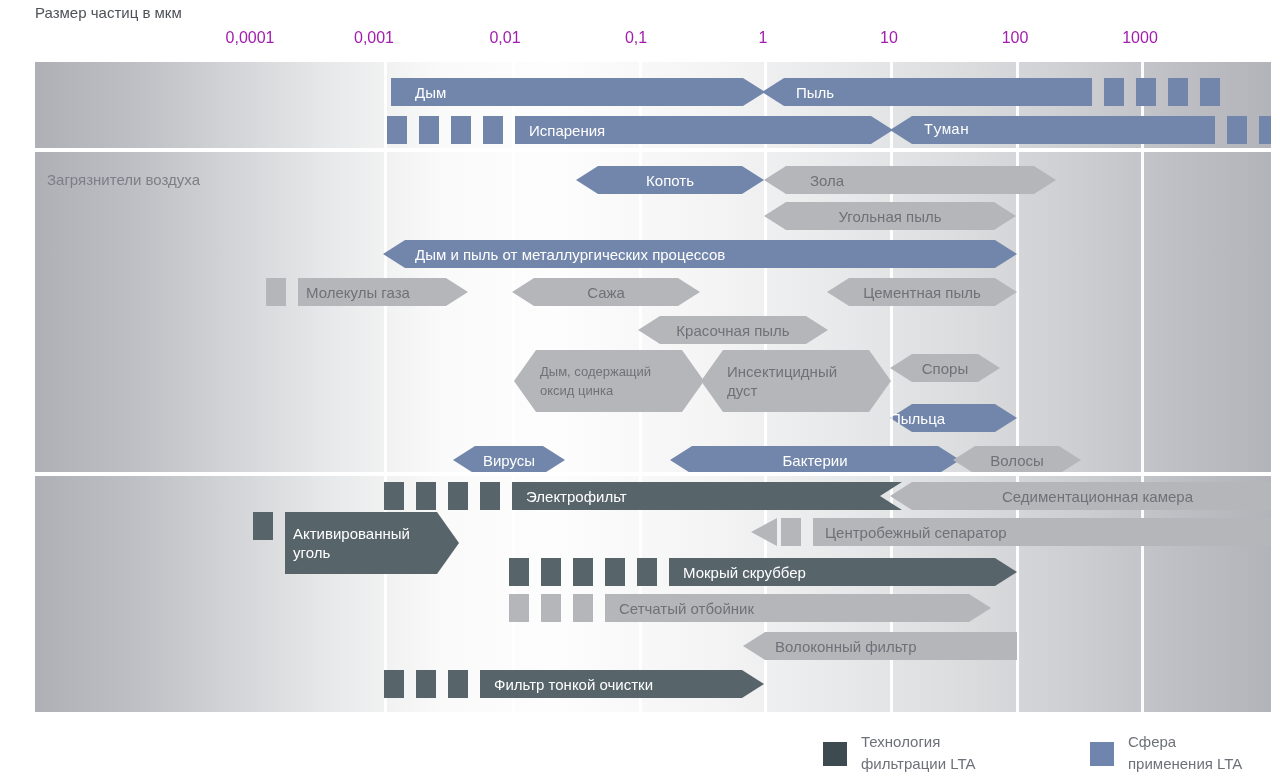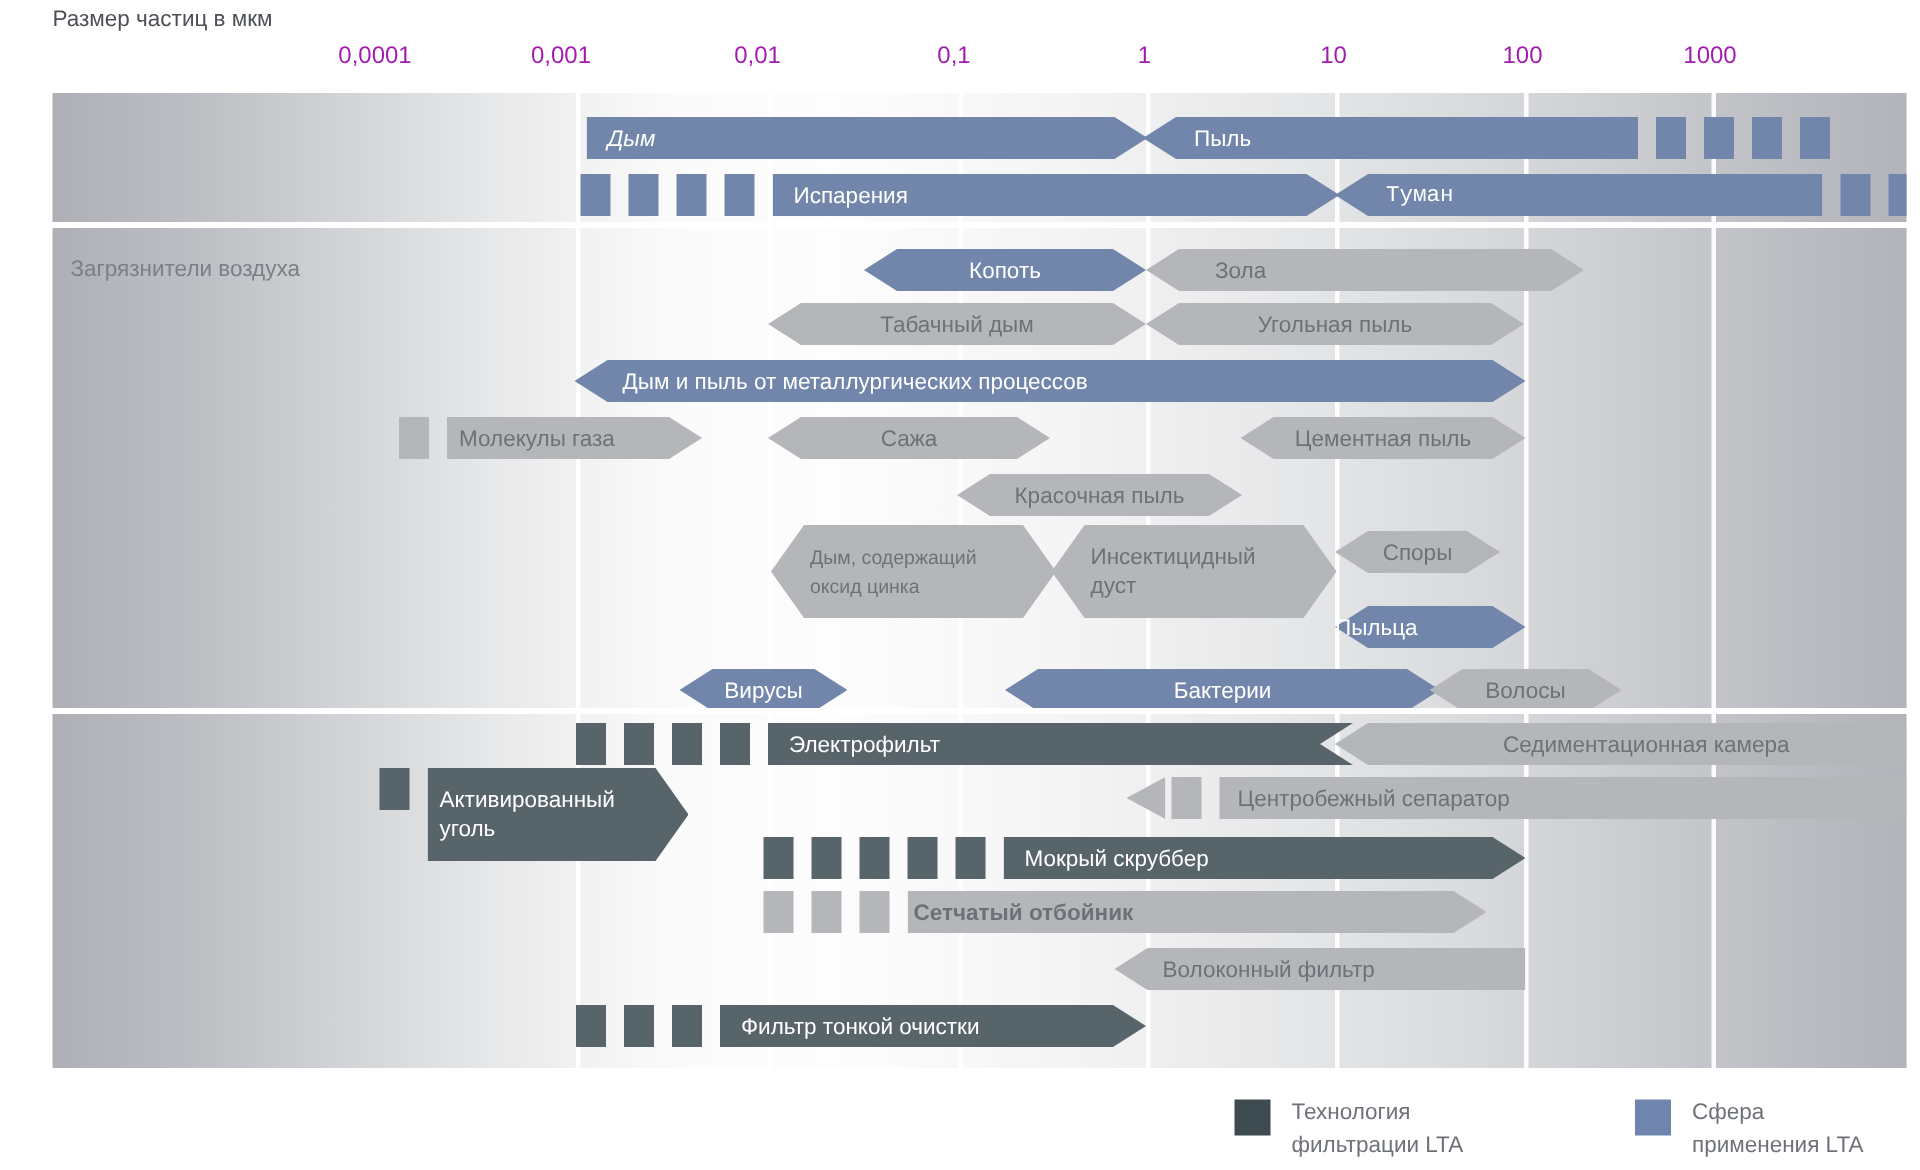--- a/index.html
+++ b/index.html
@@ -36,21 +36,21 @@
   .bar.blue  .shape{background:#7286ab;}
   .bar.dark  .shape{background:#57646a;}
   .bar.gray  .shape{background:#b5b6ba;}
 
   .sq{position:absolute;}
   .sq.blue{background:#7286ab;}
   .sq.dark{background:#57646a;}
   .sq.gray{background:#b5b6ba;}
 
   
-  .legend-item{position:absolute;display:flex;align-items:flex-start;gap:14px;}
+  .legend-item{position:absolute;display:flex;align-items:center;gap:14px;}
   .legend-swatch{width:24px;height:24px;flex:none;margin-top:2px;}
   .legend-text{font-size:15px;line-height:22px;color:#6e7278;white-space:pre-line;}
 </style>
 </head>
 <body>
 
 <div id="chart-root">
 
   <div class="axis-title">Размер частиц
 в мкм</div>
@@ -69,21 +69,21 @@
   <div class="panel" id="panel-top">
       <div class="vline" style="left: 349px;"></div>
       <div class="vline" style="left: 477px;"></div>
       <div class="vline" style="left: 604px;"></div>
       <div class="vline" style="left: 729px;"></div>
       <div class="vline" style="left: 855px;"></div>
       <div class="vline" style="left: 981px;"></div>
       <div class="vline" style="left: 1106px;"></div>
       <div class="bar blue" style="left: 356px; top: 16px; width: 374px; height: 28px;">
         <div class="shape" style="clip-path: polygon(0px 0px, calc(100% - 22px) 0px, 100% 50%, calc(100% - 22px) 100%, 0px 100%);"></div>
-        <div class="lbl" style="margin-left: 14px; font-style: italic;">Дым</div>
+        <div class="lbl" style="margin-left: 24px;">Дым</div>
       </div>
       <div class="bar blue" style="left: 727px; top: 16px; width: 330px; height: 28px;">
         <div class="shape" style="clip-path: polygon(22px 0px, 100% 0px, 100% 100%, 22px 100%, 0px 50%);"></div>
         <div class="lbl" style="margin-left: 34px;">Пыль</div>
       </div>
       <div class="sq blue" style="left: 1069px; top: 16px; width: 20px; height: 28px;"></div>
       <div class="sq blue" style="left: 1101px; top: 16px; width: 20px; height: 28px;"></div>
       <div class="sq blue" style="left: 1133px; top: 16px; width: 20px; height: 28px;"></div>
       <div class="sq blue" style="left: 1165px; top: 16px; width: 20px; height: 28px;"></div>
       <div class="bar blue" style="left: 480px; top: 54px; width: 378px; height: 28px;">
@@ -110,24 +110,20 @@
       <div class="vline" style="left: 855px;"></div>
       <div class="vline" style="left: 981px;"></div>
       <div class="vline" style="left: 1106px;"></div>
       <div class="bar blue" style="left: 541px; top: 14px; width: 188px; height: 28px;">
         <div class="shape" style="clip-path: polygon(22px 0px, calc(100% - 22px) 0px, 100% 50%, calc(100% - 22px) 100%, 22px 100%, 0px 50%);"></div>
         <div class="lbl" style="width: 100%; text-align: center;">Копоть</div>
       </div>
       <div class="bar gray" style="left: 729px; top: 14px; width: 292px; height: 28px;">
         <div class="shape" style="clip-path: polygon(22px 0px, calc(100% - 22px) 0px, 100% 50%, calc(100% - 22px) 100%, 22px 100%, 0px 50%);"></div>
         <div class="lbl" style="margin-left: 46px;">Зола</div>
-      </div>
-      <div class="bar gray" style="left: 477px; top: 50px; width: 252px; height: 28px;">
-        <div class="shape" style="clip-path: polygon(22px 0px, calc(100% - 22px) 0px, 100% 50%, calc(100% - 22px) 100%, 22px 100%, 0px 50%);"></div>
-        <div class="lbl" style="width: 100%; text-align: center;">Табачный дым</div>
       </div>
       <div class="bar gray" style="left: 729px; top: 50px; width: 252px; height: 28px;">
         <div class="shape" style="clip-path: polygon(22px 0px, calc(100% - 22px) 0px, 100% 50%, calc(100% - 22px) 100%, 22px 100%, 0px 50%);"></div>
         <div class="lbl" style="width: 100%; text-align: center;">Угольная пыль</div>
       </div>
       <div class="bar blue" style="left: 348px; top: 88px; width: 634px; height: 28px;">
         <div class="shape" style="clip-path: polygon(22px 0px, calc(100% - 22px) 0px, 100% 50%, calc(100% - 22px) 100%, 22px 100%, 0px 50%);"></div>
         <div class="lbl" style="margin-left: 32px;">Дым и пыль от металлургических процессов</div>
       </div>
       <div class="bar gray" style="left: 263px; top: 126px; width: 170px; height: 28px;">
@@ -214,21 +210,21 @@
         <div class="shape" style="clip-path: polygon(0px 0px, calc(100% - 22px) 0px, 100% 50%, calc(100% - 22px) 100%, 0px 100%);"></div>
         <div class="lbl" style="margin-left: 14px;">Мокрый скруббер</div>
       </div>
       <div class="sq dark" style="left: 474px; top: 82px; width: 20px; height: 28px;"></div>
       <div class="sq dark" style="left: 506px; top: 82px; width: 20px; height: 28px;"></div>
       <div class="sq dark" style="left: 538px; top: 82px; width: 20px; height: 28px;"></div>
       <div class="sq dark" style="left: 570px; top: 82px; width: 20px; height: 28px;"></div>
       <div class="sq dark" style="left: 602px; top: 82px; width: 20px; height: 28px;"></div>
       <div class="bar gray" style="left: 570px; top: 118px; width: 386px; height: 28px;">
         <div class="shape" style="clip-path: polygon(0px 0px, calc(100% - 22px) 0px, 100% 50%, calc(100% - 22px) 100%, 0px 100%);"></div>
-        <div class="lbl" style="margin-left: 4px; font-weight: bold;">Сетчатый отбойник</div>
+        <div class="lbl" style="margin-left: 14px;">Сетчатый отбойник</div>
       </div>
       <div class="sq gray" style="left: 474px; top: 118px; width: 20px; height: 28px;"></div>
       <div class="sq gray" style="left: 506px; top: 118px; width: 20px; height: 28px;"></div>
       <div class="sq gray" style="left: 538px; top: 118px; width: 20px; height: 28px;"></div>
       <div class="bar gray" style="left: 708px; top: 156px; width: 274px; height: 28px;">
         <div class="shape" style="clip-path: polygon(22px 0px, 100% 0px, 100% 100%, 22px 100%, 0px 50%);"></div>
         <div class="lbl" style="margin-left: 32px;">Волоконный фильтр</div>
       </div>
       <div class="bar dark" style="left: 445px; top: 194px; width: 284px; height: 28px;">
         <div class="shape" style="clip-path: polygon(0px 0px, calc(100% - 22px) 0px, 100% 50%, calc(100% - 22px) 100%, 0px 100%);"></div>

